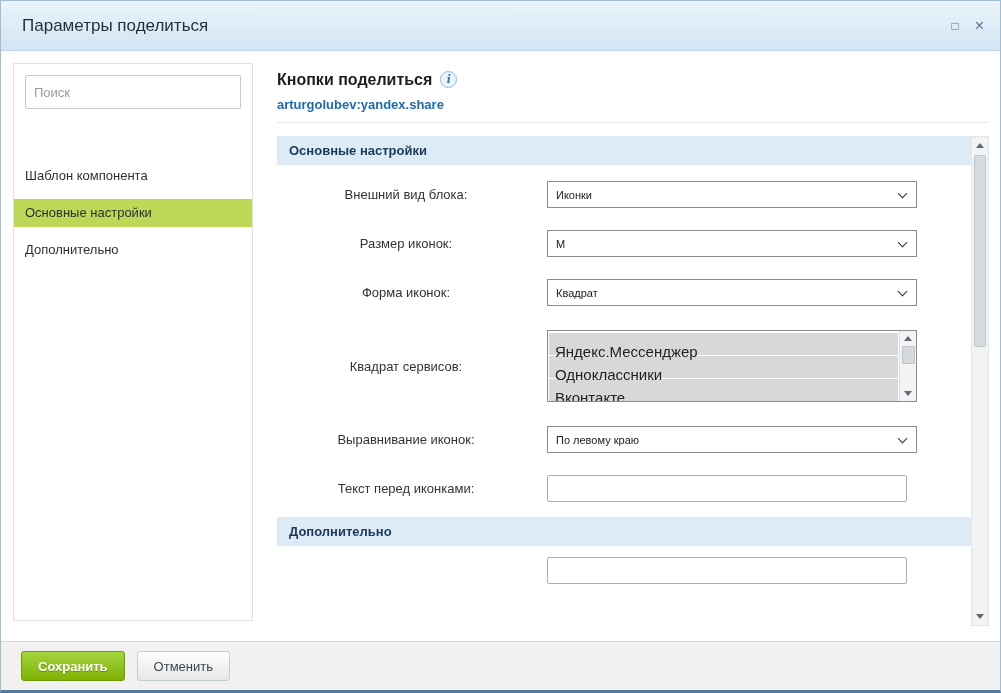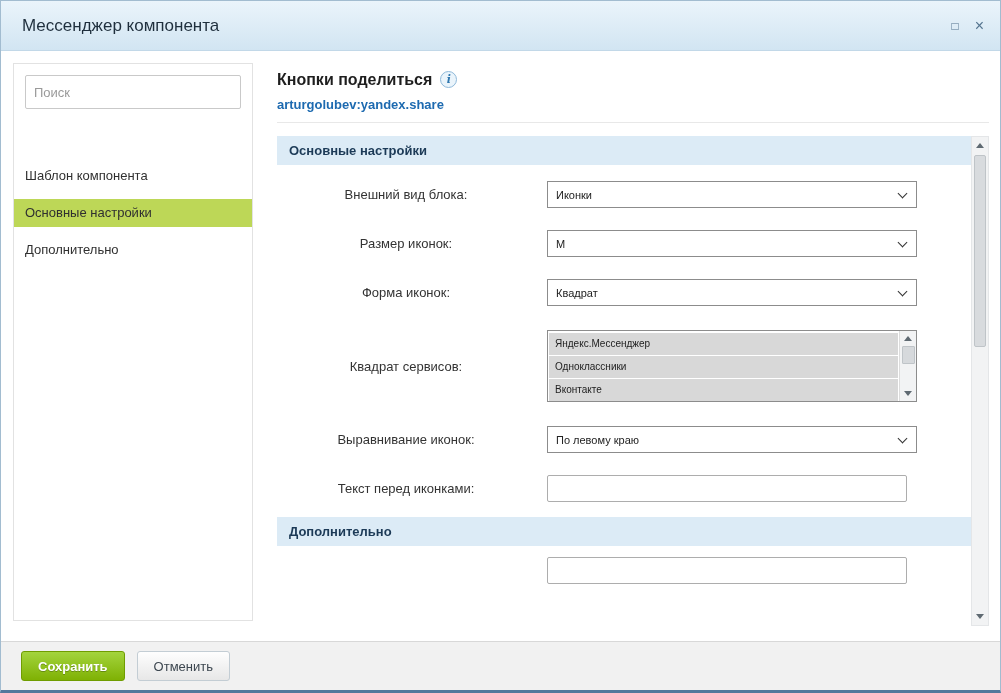--- a/index.html
+++ b/index.html
@@ -75,21 +75,21 @@
     border-right:1px solid #333; border-bottom:1px solid #333; transform:rotate(45deg);
   }
 
   .text-input {
     width:360px; height:27px; border:1px solid #adadad; border-radius:2px;
     padding:0 8px; font-size:13px; font-family:inherit; color:#222; outline:none; background:#fff;
   }
 
   
   .listbox { position:relative; width:370px; height:72px; background:#fff; border:1px solid #8c8c8c; padding:2px 18px 0 1px; overflow:hidden; }
-  .lb-option { height:22px; line-height:22px; padding:0 6px; font-size:10px; color:#222; background:#d8d8d8; margin-bottom:1px; cursor:default; }
+  .lb-option { height:22px; line-height:22px; padding:8px 6px; font-size:15px; color:#222; background:#d8d8d8; margin-bottom:1px; cursor:default; }
   .lb-scrollbar {
     position:absolute; right:0; top:0; bottom:0; width:17px;
     background:#f2f3f4; border-left:1px solid #dcdcdc;
     display:flex; flex-direction:column; align-items:center;
   }
   .lb-btn { height:15px; width:100%; display:flex; align-items:center; justify-content:center; cursor:pointer; }
   .lb-btn.bottom { margin-top:auto; }
   .lb-thumb { width:13px; height:18px; background:#d6d9dc; border:1px solid #bfc4c8; border-radius:1px; }
 
   
@@ -121,21 +121,21 @@
     background:linear-gradient(#fefefe,#e7e7e7);
     border:1px solid #c3cdd4; color:#3d4750;
   }
 </style>
 </head>
 <body>
 
 <div class="window">
 
   <div class="titlebar">
-    <div class="titlebar-title">Мессенджер компонента</div>
+    <div class="titlebar-title">Параметры поделиться</div>
     <div class="win-controls">
       <span class="win-btn minimize">□</span>
       <span class="win-btn close">×</span>
     </div>
   </div>
 
   <div class="sidebar">
     <input class="search-input" type="text" placeholder="Поиск" style="">
     <div class="menu">
       <div class="menu-item">Шаблон компонента</div>

